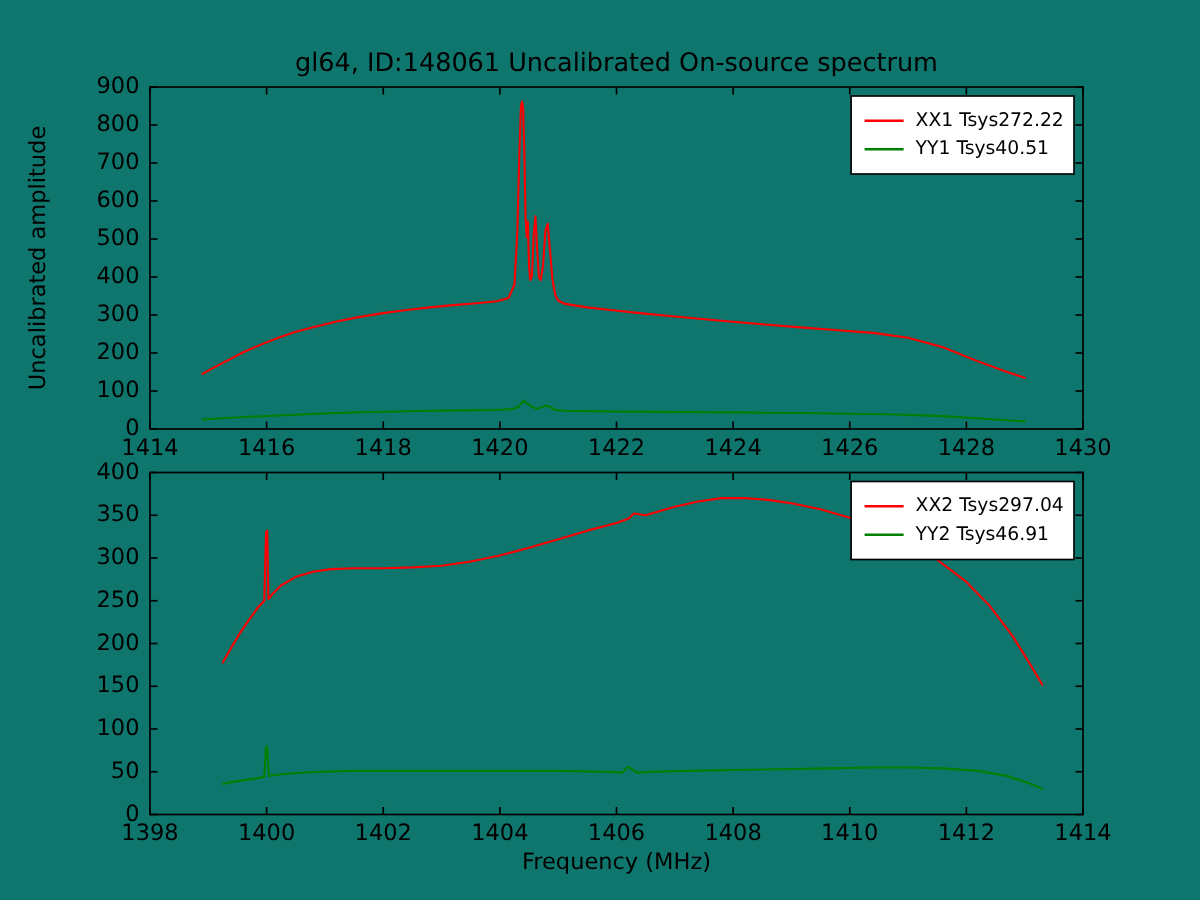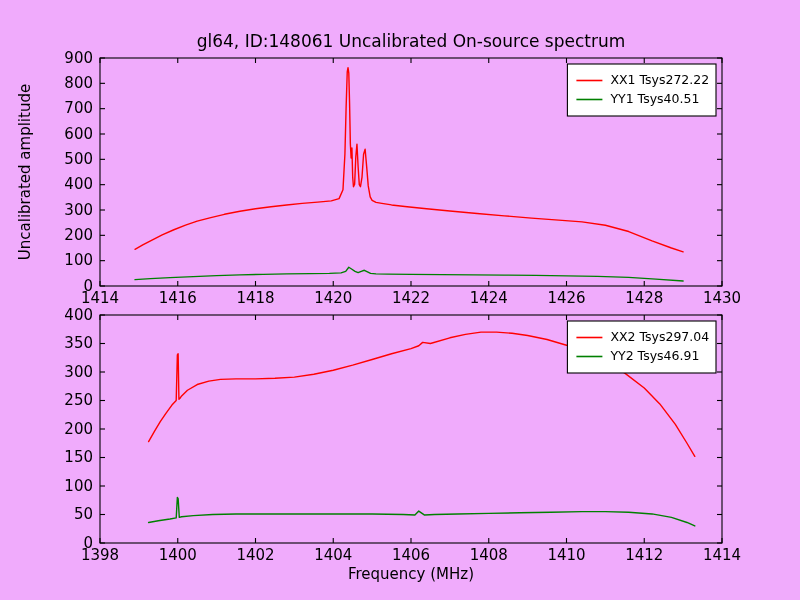--- a/index.html
+++ b/index.html
@@ -10,21 +10,21 @@
   body {
     width: 800px;
     height: 600px;
     font-family: "DejaVu Sans", sans-serif;
     overflow: hidden;
   }
   #figure {
     position: relative;
     width: 800px;
     height: 600px;
-    background: #f0abfc;
+    background: #0f766e;
   }
   svg.plot-svg {
     display: block;
     width: 800px;
     height: 600px;
   }
   .axis-line {
     fill: none;
     stroke: #000000;
     stroke-width: 1.1;

